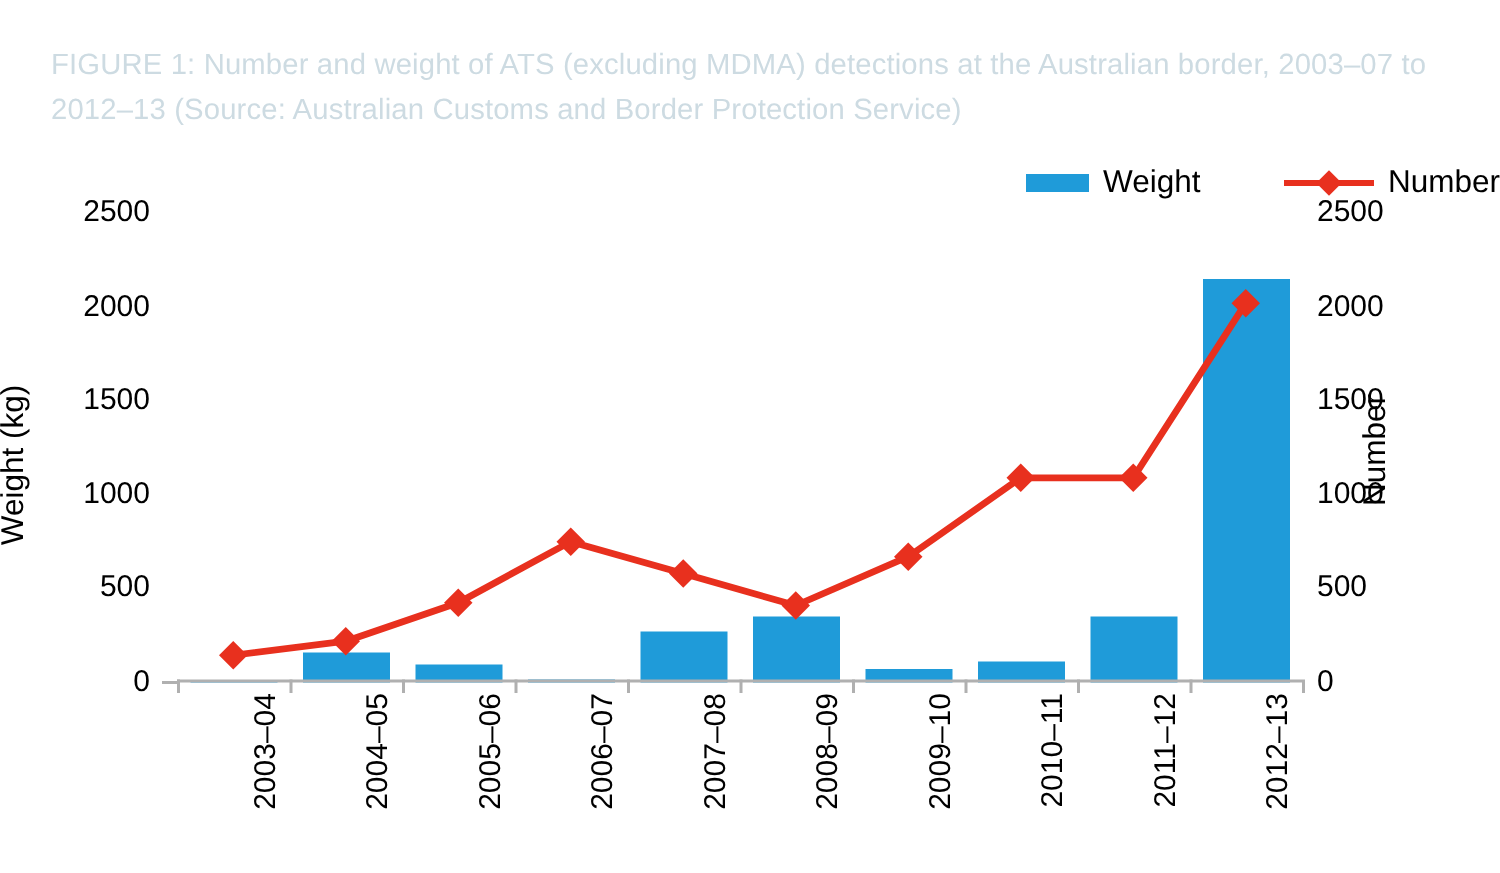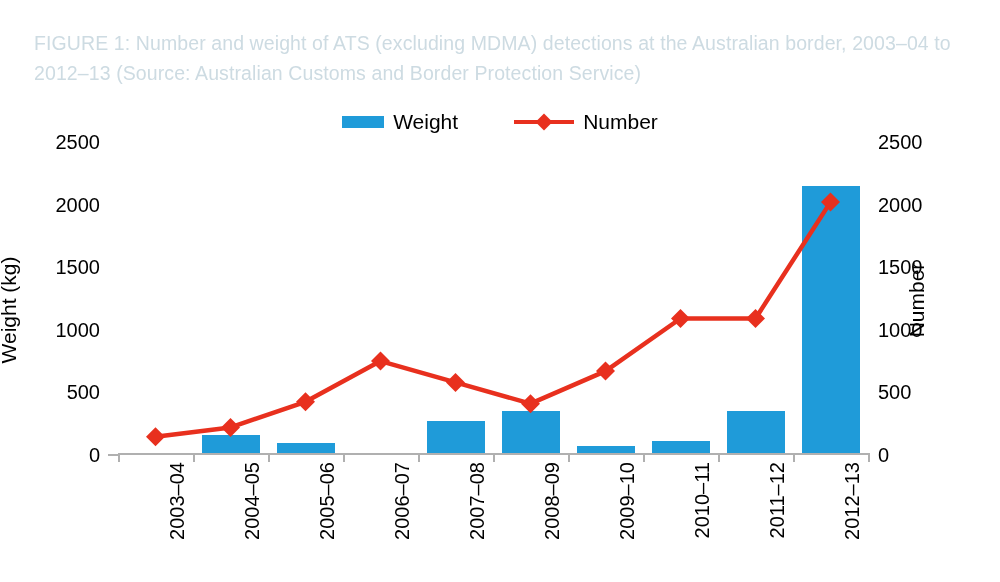--- a/index.html
+++ b/index.html
@@ -25,21 +25,21 @@
     letter-spacing: 0.1px;
   }
 
   
   #legend {
     position: absolute;
     left: 0;
     top: 110px;
     width: 1000px;
     display: flex;
-    justify-content: center;
+    justify-content: flex-end;
     align-items: center;
     gap: 56px;
   }
   .legend-entry {
     display: flex;
     align-items: center;
     gap: 9px;
   }
   .legend-swatch-bar {
     width: 42px;
@@ -154,21 +154,21 @@
     white-space: nowrap;
     transform-origin: 0 0;
     transform: rotate(-90deg) translateX(-100%);
   }
 
   svg { display: block; }
 </style>
 </head>
 <body>
 
-<div id="figure-title">FIGURE 1: Number and weight of ATS (excluding MDMA) detections at the Australian border, 2003–04 to 2012–13 (Source: Australian Customs and Border Protection Service)</div>
+<div id="figure-title">FIGURE 1: Number and weight of ATS (excluding MDMA) detections at the Australian border, 2003–07 to 2012–13 (Source: Australian Customs and Border Protection Service)</div>
 
 <div id="legend">
   <div class="legend-entry">
     <span class="legend-swatch-bar"></span>
     <span class="legend-label">Weight</span>
   </div>
   <div class="legend-entry">
     <span class="legend-swatch-line">
       <span class="ln"></span>
         <span class="dia"></span>

